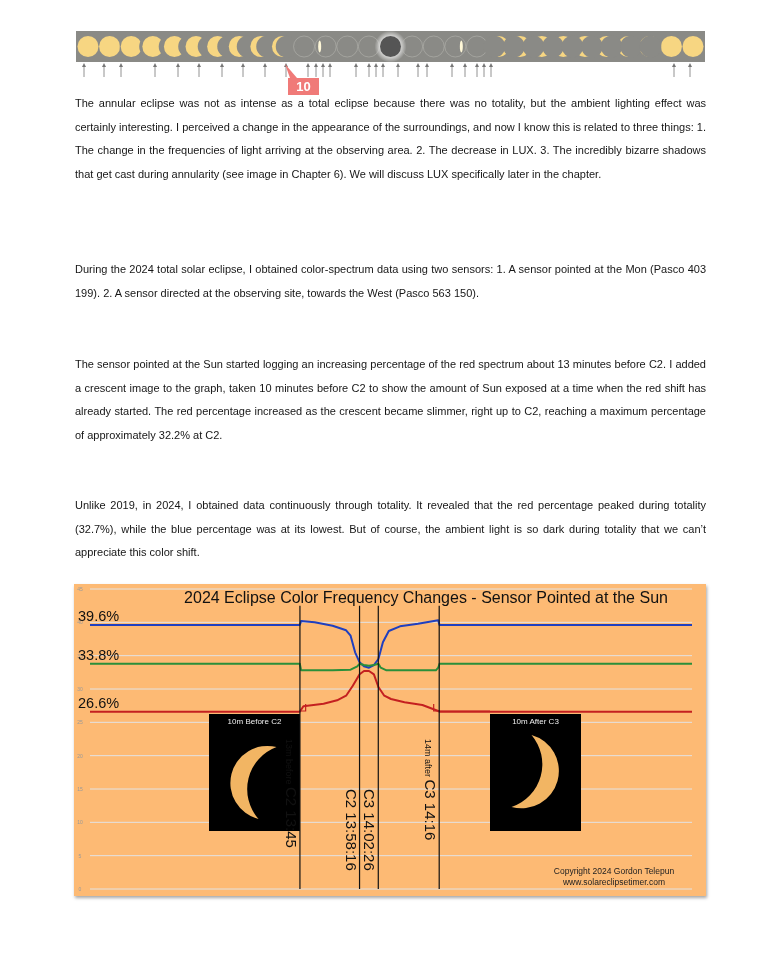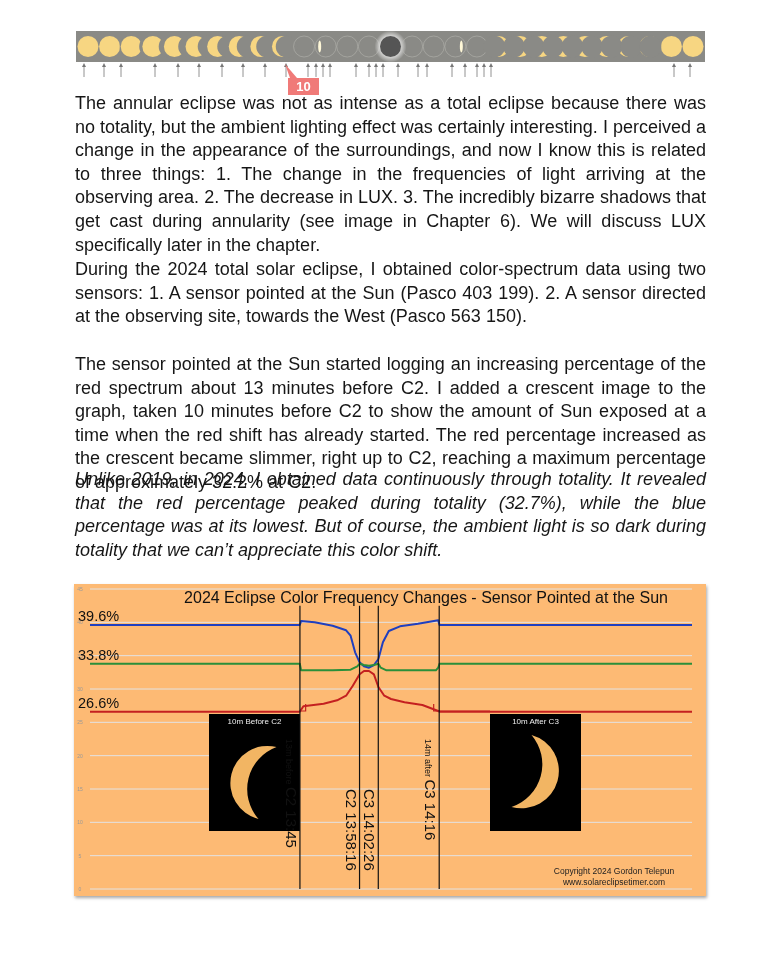--- a/index.html
+++ b/index.html
@@ -1,21 +1,21 @@
 <!DOCTYPE html>
 <html><head>
 <meta charset="utf-8">
 <style>
   html, body { margin: 0; padding: 0; background: #ffffff; }
   body { width: 768px; height: 968px; position: relative; overflow: hidden; font-family: "Liberation Sans", sans-serif; color: #111; }
   .strip { position: absolute; left: 76px; top: 31px; width: 629px; height: 31px; background: #8a8a86; }
   .arrows { position: absolute; left: 76px; top: 62px; width: 629px; height: 16px; }
   .callout { position: absolute; left: 288px; top: 78px; width: 31px; height: 17px; background: #f07a78; color: #fff; font-weight: bold; font-size: 13px; text-align: center; line-height: 17px; }
   .callout-tail { position: absolute; left: 283px; top: 64px; width: 14px; height: 16px; }
-  .para { position: absolute; left: 75px; width: 631px; font-size: 18px; line-height: 23.6px; text-align: justify; color: #161616; }
+  .para { position: absolute; left: 75px; width: 631px; font-size: 11px; line-height: 23.6px; text-align: justify; color: #161616; }
   .chart-wrap { position: absolute; left: 74px; top: 584px; width: 632px; height: 312px; background: #fdba74; box-shadow: 1px 2px 3px rgba(0,0,0,0.35); }
   svg text { font-family: "Liberation Sans", sans-serif; }
 </style>
 </head>
 <body>
 
 <div class="strip">
   <svg id="strip-svg" width="629" height="31">
       <defs>
         <radialGradient id="corona">
@@ -246,23 +246,23 @@
       <line x1="614" y1="4" x2="614" y2="15" stroke="#777" stroke-width="0.8"></line>
       <polygon points="612,5 616,5 614,1" fill="#777"></polygon>
     </g>
   </svg>
 <svg class="callout-tail" width="14" height="16">
   <polygon points="2,0 14,14 7,14" fill="#f07a78"></polygon>
 </svg>
 <div class="callout">10</div>
 
 <p class="para" style="top:92px;margin:0;">The annular eclipse was not as intense as a total eclipse because there was no totality, but the ambient lighting effect was certainly interesting. I perceived a change in the appearance of the surroundings, and now I know this is related to three things: 1. The change in the frequencies of light arriving at the observing area. 2. The decrease in LUX. 3. The incredibly bizarre shadows that get cast during annularity (see image in Chapter 6). We will discuss LUX specifically later in the chapter.</p>
-<p class="para" style="top:258px;margin:0;">During the 2024 total solar eclipse, I obtained color-spectrum data using two sensors: 1. A sensor pointed at the Sun (Pasco 403 199). 2. A sensor directed at the observing site, towards the West (Pasco 563 150).</p>
+<p class="para" style="top:258px;margin:0;">During the 2024 total solar eclipse, I obtained color-spectrum data using two sensors: 1. A sensor pointed at the Mon (Pasco 403 199). 2. A sensor directed at the observing site, towards the West (Pasco 563 150).</p>
 <p class="para" style="top:353px;margin:0;">The sensor pointed at the Sun started logging an increasing percentage of the red spectrum about 13 minutes before C2. I added a crescent image to the graph, taken 10 minutes before C2 to show the amount of Sun exposed at a time when the red shift has already started. The red percentage increased as the crescent became slimmer, right up to C2, reaching a maximum percentage of approximately 32.2% at C2.</p>
-<p class="para" style="top:468px;margin:0;font-style:italic;">Unlike 2019, in 2024, I obtained data continuously through totality. It revealed that the red percentage peaked during totality (32.7%), while the blue percentage was at its lowest. But of course, the ambient light is so dark during totality that we can’t appreciate this color shift.</p>
+<p class="para" style="top:494px;margin:0;">Unlike 2019, in 2024, I obtained data continuously through totality. It revealed that the red percentage peaked during totality (32.7%), while the blue percentage was at its lowest. But of course, the ambient light is so dark during totality that we can’t appreciate this color shift.</p>
 
 <div class="chart-wrap">
   <svg id="chart-svg" width="632" height="312">
     <g id="grid-layer">
         <line x1="16" x2="618" y1="305" y2="305" stroke="#e3e3e3" stroke-width="1"></line>
         <line x1="16" x2="618" y1="271.6666666666667" y2="271.6666666666667" stroke="#e3e3e3" stroke-width="1"></line>
         <line x1="16" x2="618" y1="238.33333333333334" y2="238.33333333333334" stroke="#e3e3e3" stroke-width="1"></line>
         <line x1="16" x2="618" y1="205" y2="205" stroke="#e3e3e3" stroke-width="1"></line>
         <line x1="16" x2="618" y1="171.66666666666669" y2="171.66666666666669" stroke="#e3e3e3" stroke-width="1"></line>
         <line x1="16" x2="618" y1="138.33333333333331" y2="138.33333333333331" stroke="#e3e3e3" stroke-width="1"></line>

